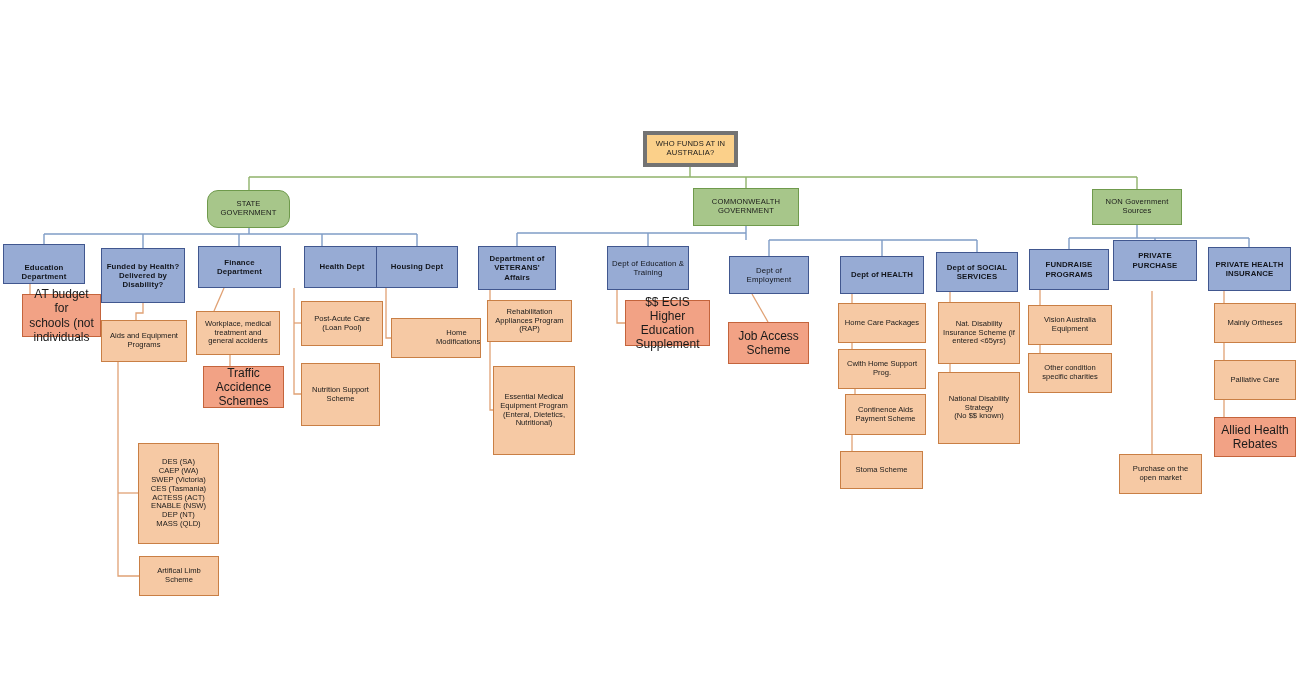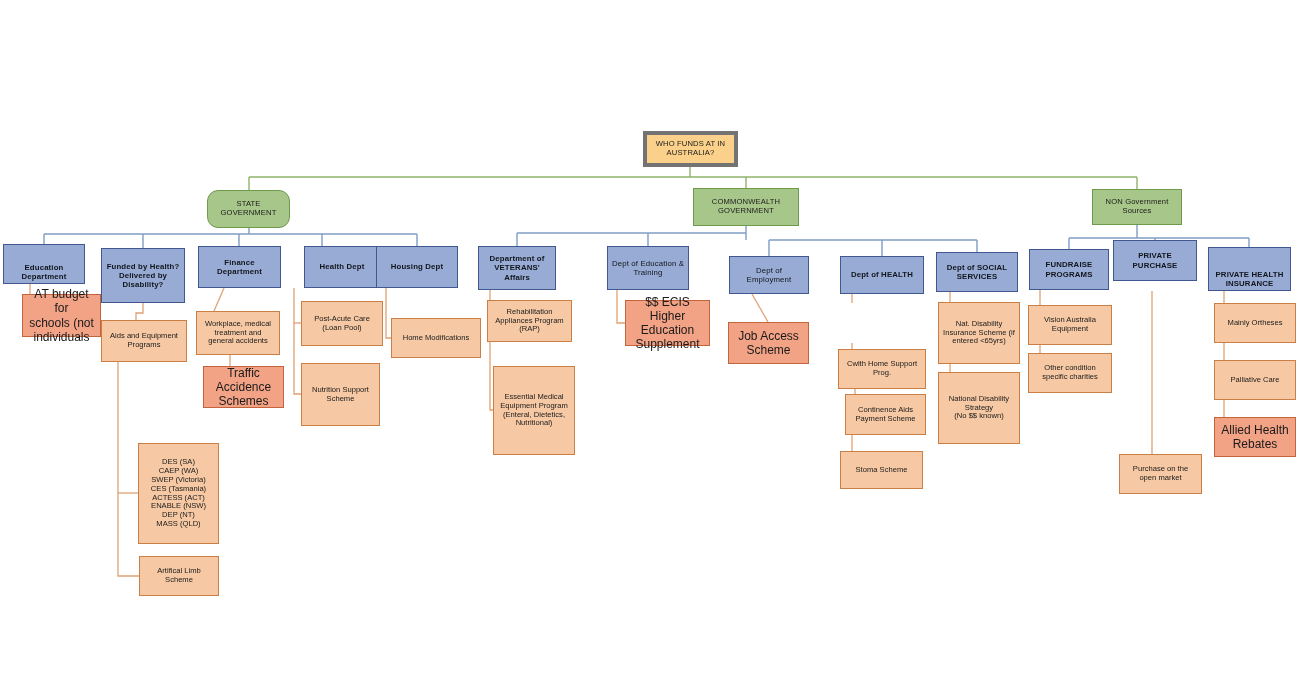--- a/index.html
+++ b/index.html
@@ -210,21 +210,21 @@
 SERVICES</span>
   </div>
 
   <div class="node blue" style="left:1029px;top:249px;width:80px;height:41px;">
     <span class="lbl">FUNDRAISE
 PROGRAMS</span>
   </div>
   <div class="node blue" style="left:1113px;top:240px;width:84px;height:41px;">
     <span class="lbl">PRIVATE  PURCHASE</span>
   </div>
-  <div class="node blue" style="left:1208px;top:247px;width:83px;height:44px;align-items:flex-end;">
+  <div class="node blue" style="left:1208px;top:247px;width:83px;height:44px;">
     <span class="lbl">PRIVATE  HEALTH
 INSURANCE</span>
   </div>
 
   <div class="node salmon" style="left:22px;top:294px;width:79px;height:43px;">
     <span class="lbl">AT budget for
 schools (not
 individuals</span>
   </div>
   <div class="node peach" style="left:101px;top:320px;width:86px;height:42px;">
@@ -258,21 +258,21 @@
 
   <div class="node peach" style="left:301px;top:301px;width:82px;height:45px;">
     <span class="lbl">Post-Acute Care
 (Loan Pool)</span>
   </div>
   <div class="node peach" style="left:301px;top:363px;width:79px;height:63px;">
     <span class="lbl">Nutrition Support
 Scheme</span>
   </div>
 
-  <div class="node peach" style="left:391px;top:318px;width:90px;height:40px;">
+  <div class="node peach" style="left:391px;top:318px;width:90px;height:40px;padding-left:44px;">
     <span class="lbl">Home Modifications</span>
   </div>
 
   <div class="node peach" style="left:487px;top:300px;width:85px;height:42px;">
     <span class="lbl">Rehabilitation
 Appliances Program
 (RAP)</span>
   </div>
   <div class="node peach" style="left:493px;top:366px;width:82px;height:89px;">
     <span class="lbl">Essential Medical
@@ -284,20 +284,23 @@
   <div class="node salmon" style="left:625px;top:300px;width:85px;height:46px;">
     <span class="lbl">$$ ECIS
 Higher Education
 Supplement</span>
   </div>
 
   <div class="node salmon" style="left:728px;top:322px;width:81px;height:42px;">
     <span class="lbl">Job Access Scheme</span>
   </div>
 
+  <div class="node peach" style="left:838px;top:303px;width:88px;height:40px;">
+    <span class="lbl">Home Care Packages</span>
+  </div>
   <div class="node peach" style="left:838px;top:349px;width:88px;height:40px;">
     <span class="lbl">Cwlth  Home Support
 Prog.</span>
   </div>
   <div class="node peach" style="left:845px;top:394px;width:81px;height:41px;">
     <span class="lbl">Continence Aids
 Payment  Scheme</span>
   </div>
   <div class="node peach" style="left:840px;top:451px;width:83px;height:38px;">
     <span class="lbl">Stoma Scheme</span>

